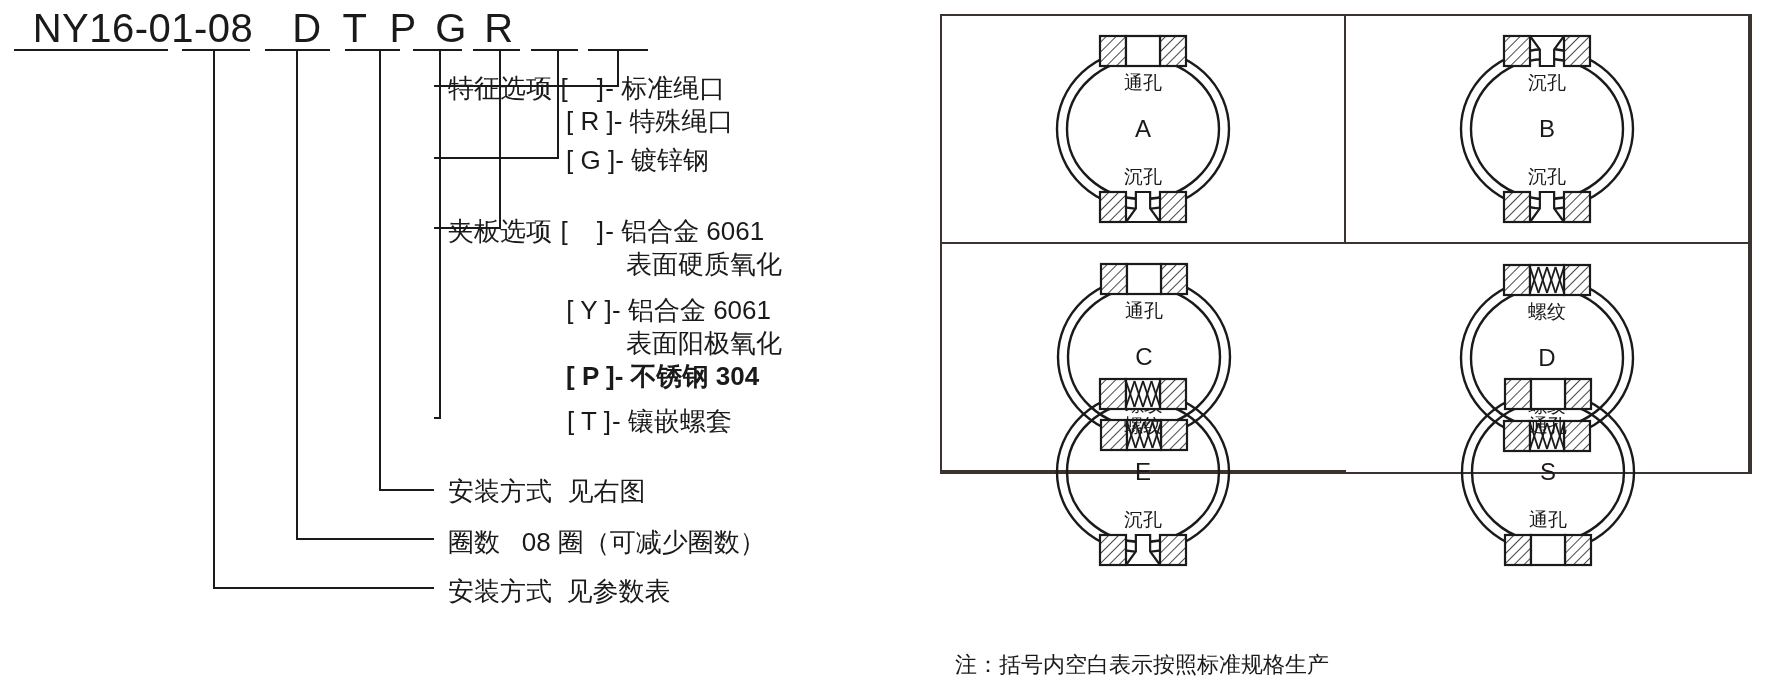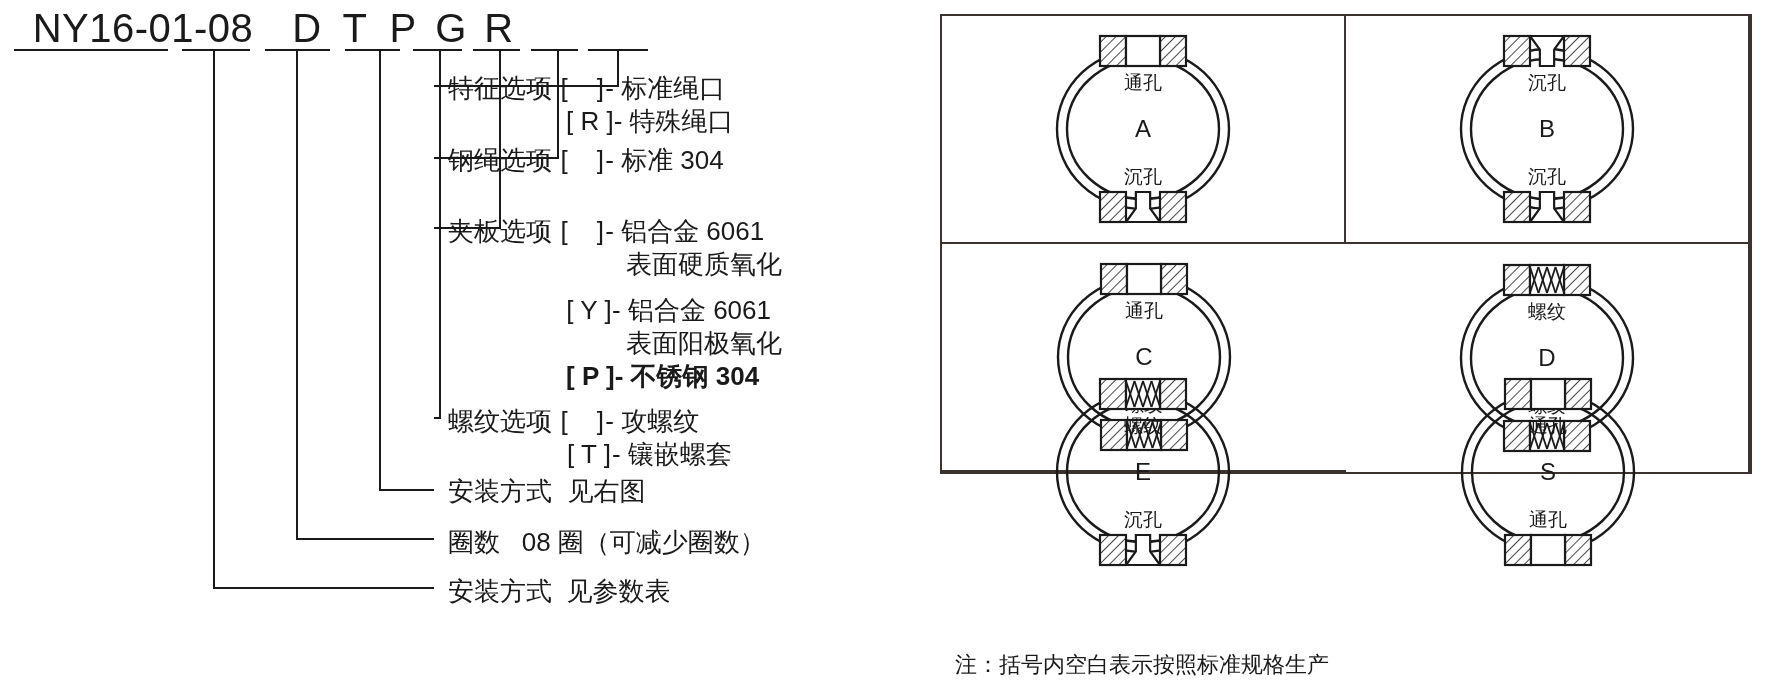--- a/index.html
+++ b/index.html
@@ -106,33 +106,32 @@
         <path d="M 214 50 L 214 588 L 434 588"></path>
       </g>
     </svg>
 
     <div class="label-block" style="left:448px; top:72px;">
       <span class="opt-line"><span class="lb-title">特征选项</span><span> </span><span class="bkt">[    ]</span><span>-</span><span> </span><span>标准绳口</span></span>
       <span class="opt-line" style="padding-left:118px;"><span class="bkt">[ R ]</span><span>-</span><span> </span><span>特殊绳口</span></span>
     </div>
 
     <div class="label-block" style="left:448px; top:144px;">
-      <span class="opt-line"><span class="lb-title">钢绳选项</span><span> </span><span class="bkt">[    ]</span><span>-</span><span> </span><span>标准 304</span></span>
+      <span class="opt-line" style="padding-left:118px;"><span class="bkt">[ G ]</span><span>-</span><span> </span><span>镀锌钢</span></span>
     </div>
 
     <div class="label-block" style="left:448px; top:215px;">
       <span class="opt-line"><span class="lb-title">夹板选项</span><span> </span><span class="bkt">[    ]</span><span>-</span><span> </span><span>铝合金 6061</span></span>
       <span class="opt-sub" style="padding-left:178px;"><span>表面硬质氧化</span></span>
       <span class="opt-line" style="padding-left:118px;margin-top:12px;"><span class="bkt">[ Y ]</span><span>-</span><span> </span><span>铝合金 6061</span></span>
       <span class="opt-sub" style="padding-left:178px;"><span>表面阳极氧化</span></span>
       <span class="opt-line" style="padding-left:118px;font-weight:bold;"><span class="bkt">[ P ]</span><span>-</span><span> </span><span>不锈钢 304</span></span>
     </div>
 
     <div class="label-block" style="left:448px; top:405px;">
-      <span class="opt-line"><span class="lb-title">螺纹选项</span><span> </span><span class="bkt">[    ]</span><span>-</span><span> </span><span>攻螺纹</span></span>
       <span class="opt-line" style="padding-left:118px;"><span class="bkt">[ T ]</span><span>-</span><span> </span><span>镶嵌螺套</span></span>
     </div>
 
     <div class="label-block" style="left:448px; top:477px;font-family:Liberation Mono, monospace;">
       <span class="opt-line"><span class="lb-title">安装方式</span><span> </span><span>见右图</span></span>
     </div>
 
     <div class="label-block" style="left:448px; top:526px;text-align:right;">
       <span class="opt-line"><span class="lb-title">圈数</span><span>   </span><span>08 圈（可减少圈数）</span></span>
     </div>

